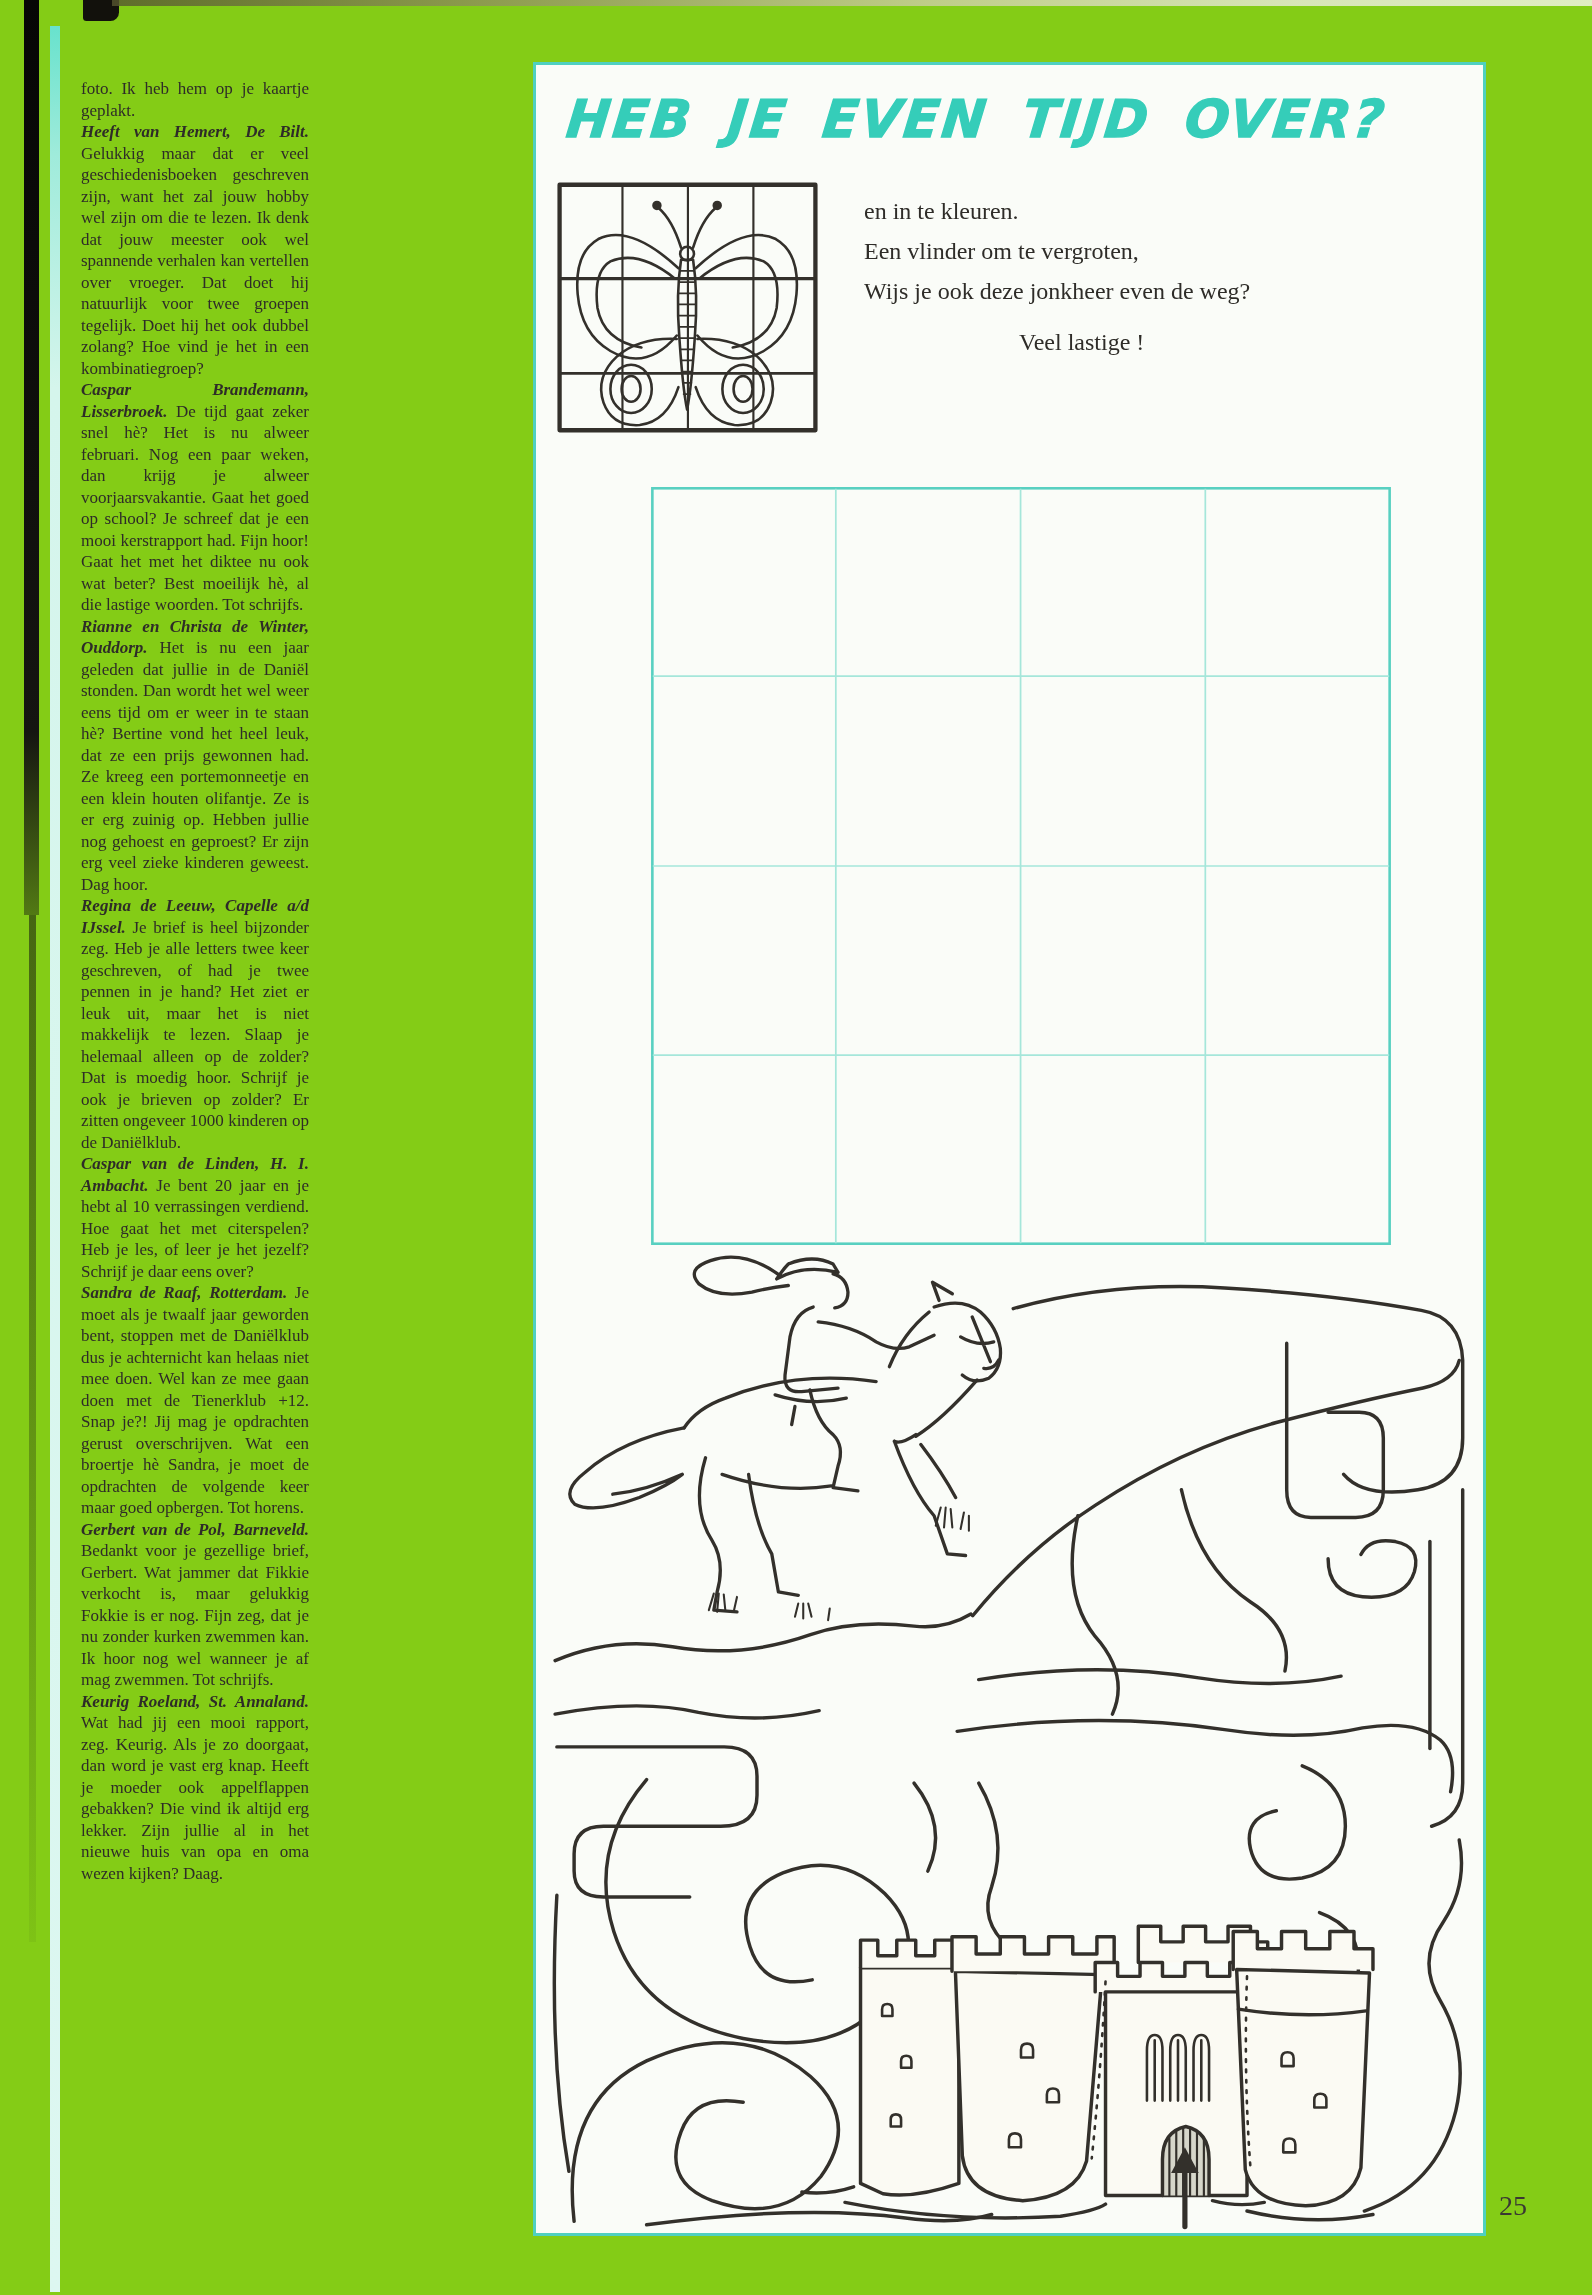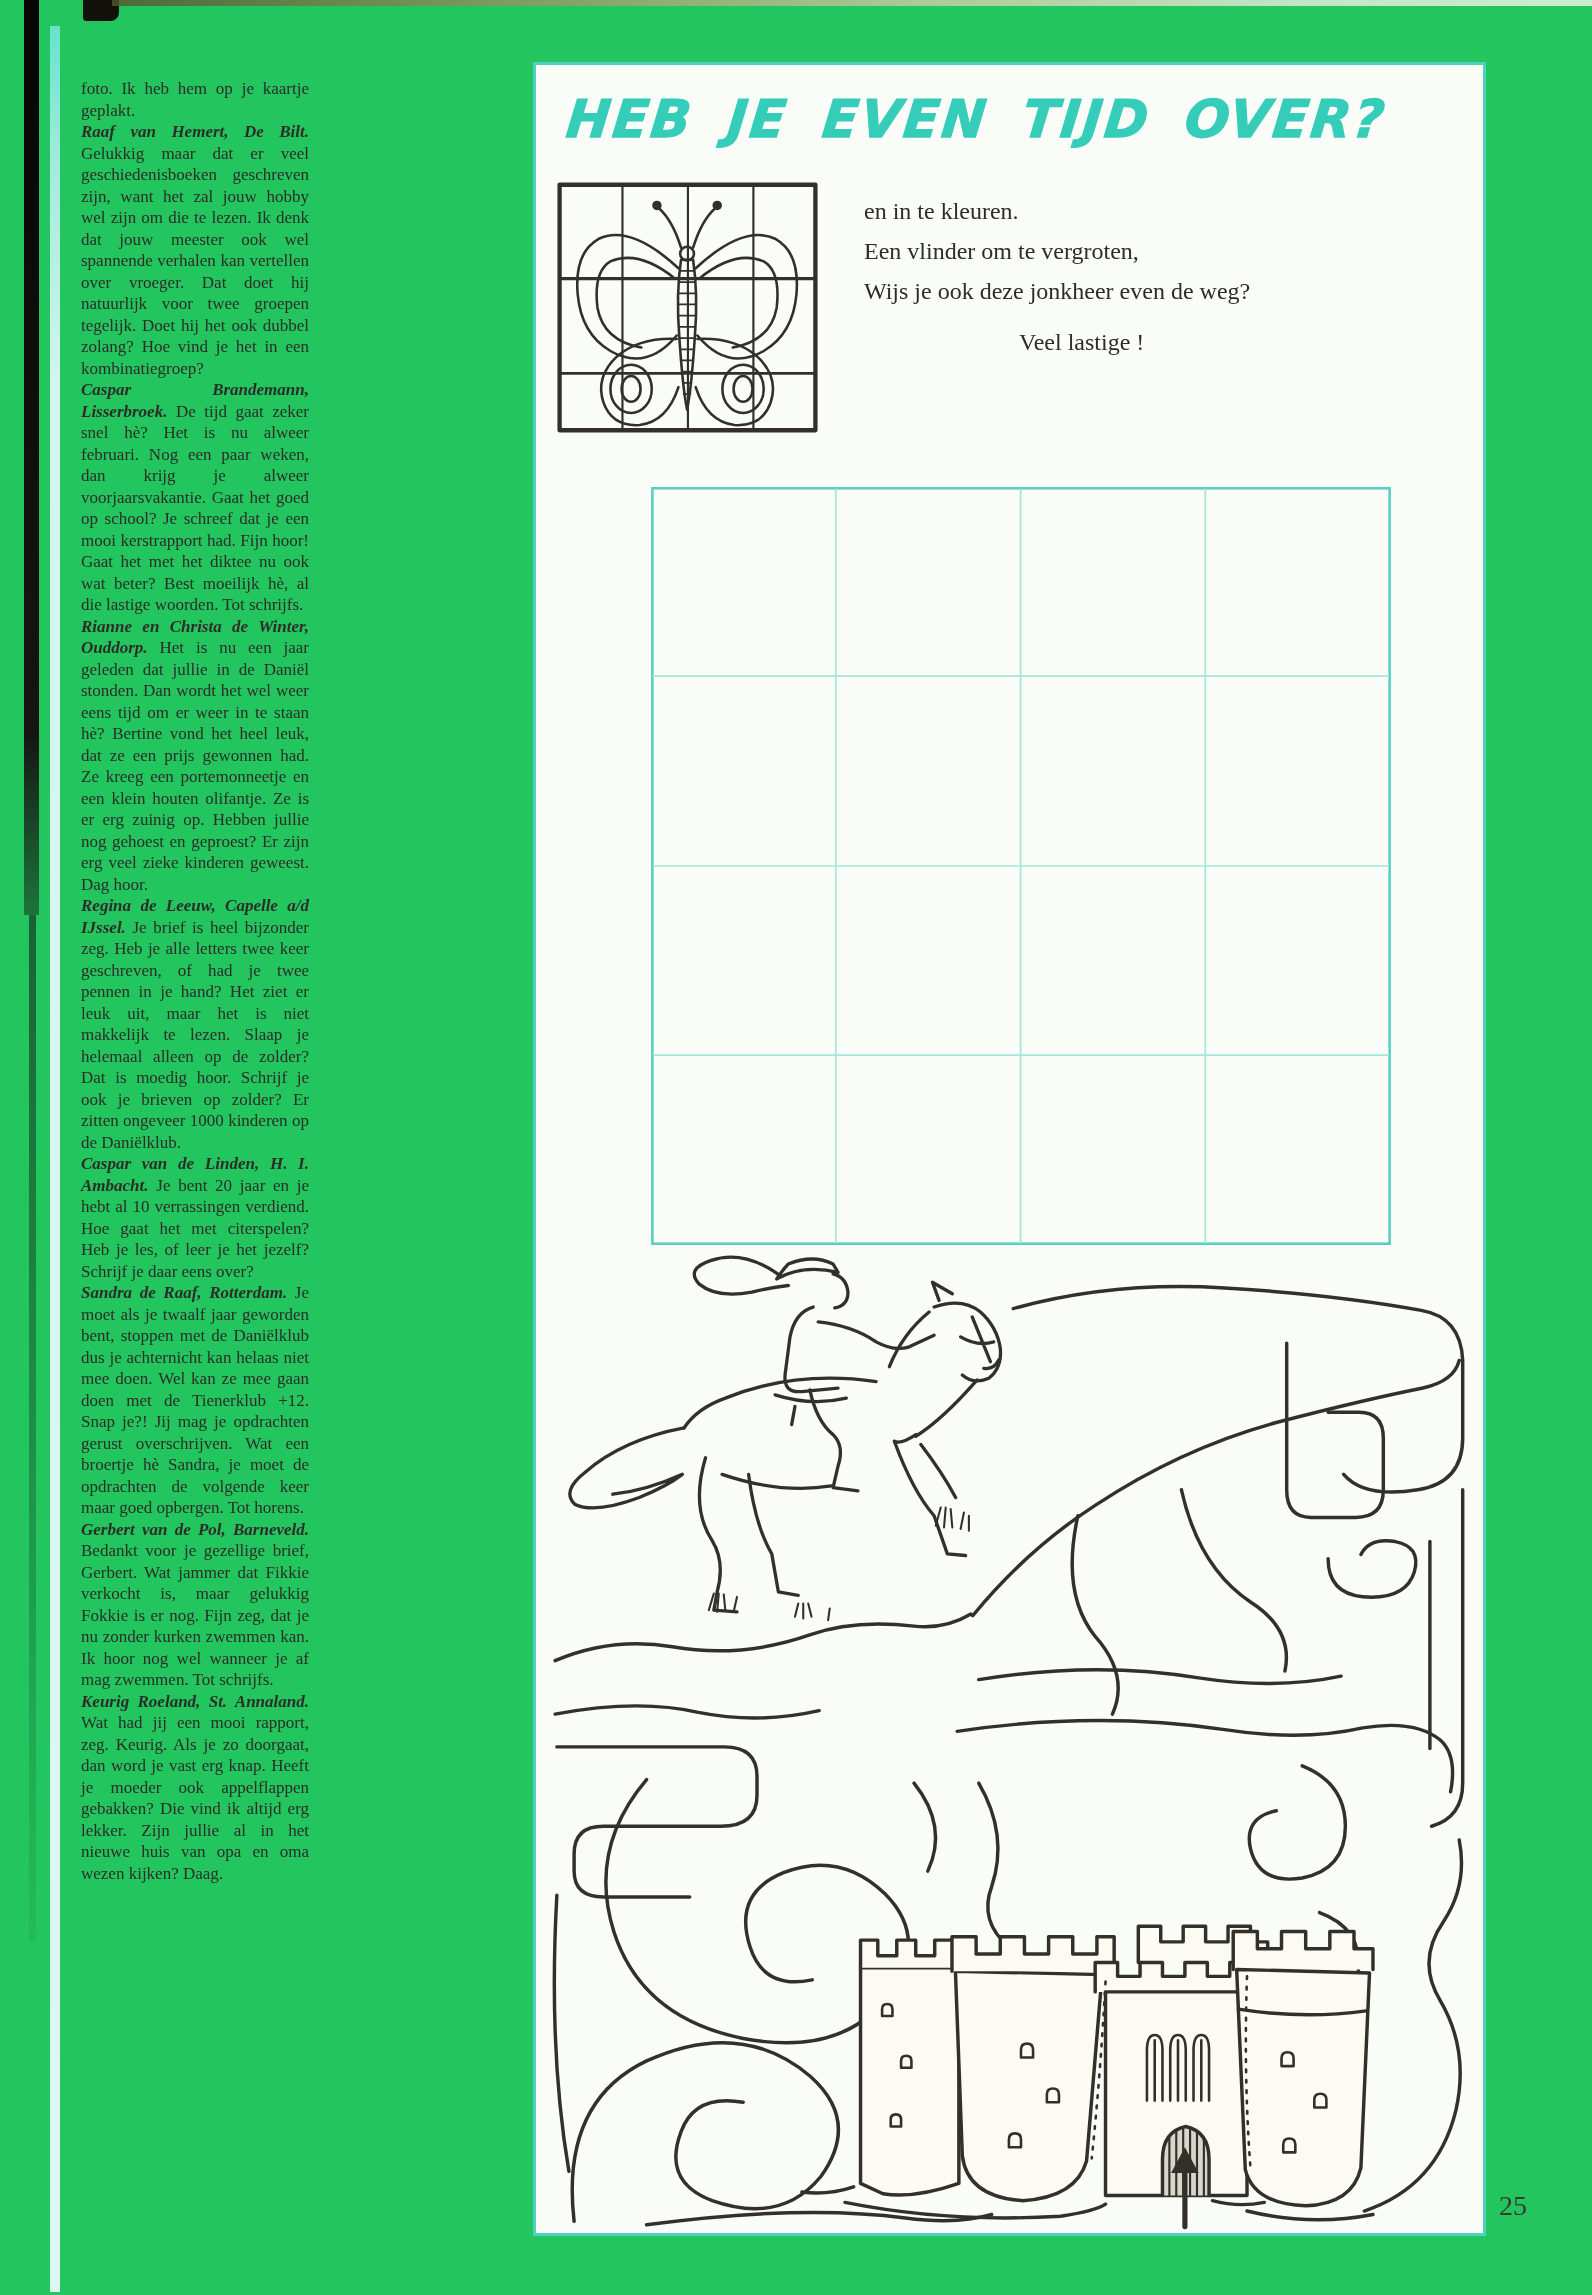--- a/index.html
+++ b/index.html
@@ -1,16 +1,16 @@
 <!DOCTYPE html>
 <html style="font-size:14px"><head>
 <meta charset="utf-8">
 <style>
   html,body{margin:0;padding:0;background:#e8e8e2;}
-  .page{position:relative;width:1592px;height:2295px;background:#22c55e;overflow:hidden;
+  .page{position:relative;width:1592px;height:2295px;background:#84cc16;overflow:hidden;
         font-family:"Liberation Serif",serif;color:#2e2c28;}
   
   .scanbar1{position:absolute;left:24px;top:0;width:14.7px;height:915px;
     background:linear-gradient(to bottom,#060605,#151511 80%,rgba(21,21,17,.45));}
   .scanbar2{position:absolute;left:28.5px;top:915px;width:7px;height:1027px;
     background:linear-gradient(to bottom,rgba(18,18,15,.55),rgba(18,18,15,.05));}
   .topblob{position:absolute;left:83px;top:0;width:36px;height:21px;background:#12110c;
     border-radius:0 0 8.6px 3.5px;}
   .topedge{position:absolute;left:112px;top:0;width:1480px;height:6px;opacity:.8;
     background:linear-gradient(to right,#55552f,#8f8f5c 25%,#cdcda5 55%,#ecece0 80%,#f6f6ee);}
@@ -41,21 +41,21 @@
 <div class="page">
 
   <div class="scanbar1"></div>
   <div class="scanbar2"></div>
   <div class="topblob"></div>
   <div class="topedge"></div>
   <div class="tealrule"></div>
 
   <div class="textcol">
     <p>foto. Ik heb hem op je kaartje geplakt.</p>
-    <p><span class="lead">Raaf van Hemert, De Bilt.</span> <span>Gelukkig maar dat er veel geschiedenisboeken geschreven zijn, want het zal jouw hobby wel zijn om die te lezen. Ik denk dat jouw meester ook wel spannende verhalen kan vertellen over vroeger. Dat doet hij natuurlijk voor twee groepen tegelijk. Doet hij het ook dubbel zolang? Hoe vind je het in een kombinatiegroep?</span></p>
+    <p><span class="lead">Heeft van Hemert, De Bilt.</span> <span>Gelukkig maar dat er veel geschiedenisboeken geschreven zijn, want het zal jouw hobby wel zijn om die te lezen. Ik denk dat jouw meester ook wel spannende verhalen kan vertellen over vroeger. Dat doet hij natuurlijk voor twee groepen tegelijk. Doet hij het ook dubbel zolang? Hoe vind je het in een kombinatiegroep?</span></p>
     <p><span class="lead">Caspar Brandemann, Lisserbroek.</span> <span>De tijd gaat zeker snel hè? Het is nu alweer februari. Nog een paar weken, dan krijg je alweer voorjaarsvakantie. Gaat het goed op school? Je schreef dat je een mooi kerstrapport had. Fijn hoor! Gaat het met het diktee nu ook wat beter? Best moeilijk hè, al die lastige woorden. Tot schrijfs.</span></p>
     <p><span class="lead">Rianne en Christa de Winter, Ouddorp.</span> <span>Het is nu een jaar geleden dat jullie in de Daniël stonden. Dan wordt het wel weer eens tijd om er weer in te staan hè? Bertine vond het heel leuk, dat ze een prijs gewonnen had. Ze kreeg een portemonneetje en een klein houten olifantje. Ze is er erg zuinig op. Hebben jullie nog gehoest en geproest? Er zijn erg veel zieke kinderen geweest. Dag hoor.</span></p>
     <p><span class="lead">Regina de Leeuw, Capelle a/d IJssel.</span> <span>Je brief is heel bijzonder zeg. Heb je alle letters twee keer geschreven, of had je twee pennen in je hand? Het ziet er leuk uit, maar het is niet makkelijk te lezen. Slaap je helemaal alleen op de zolder? Dat is moedig hoor. Schrijf je ook je brieven op zolder? Er zitten ongeveer 1000 kinderen op de Daniëlklub.</span></p>
     <p><span class="lead">Caspar van de Linden, H. I. Ambacht.</span> <span>Je bent 20 jaar en je hebt al 10 verrassingen verdiend. Hoe gaat het met citerspelen? Heb je les, of leer je het jezelf? Schrijf je daar eens over?</span></p>
     <p><span class="lead">Sandra de Raaf, Rotterdam.</span> <span>Je moet als je twaalf jaar geworden bent, stoppen met de Daniëlklub dus je achternicht kan helaas niet mee doen. Wel kan ze mee gaan doen met de Tienerklub +12. Snap je?! Jij mag je opdrachten gerust overschrijven. Wat een broertje hè Sandra, je moet de opdrachten de volgende keer maar goed opbergen. Tot horens.</span></p>
     <p><span class="lead">Gerbert van de Pol, Barneveld.</span> <span>Bedankt voor je gezellige brief, Gerbert. Wat jammer dat Fikkie verkocht is, maar gelukkig Fokkie is er nog. Fijn zeg, dat je nu zonder kurken zwemmen kan. Ik hoor nog wel wanneer je af mag zwemmen. Tot schrijfs.</span></p>
     <p><span class="lead">Keurig Roeland, St. Annaland.</span> <span>Wat had jij een mooi rapport, zeg. Keurig. Als je zo doorgaat, dan word je vast erg knap. Heeft je moeder ook appelflappen gebakken? Die vind ik altijd erg lekker. Zijn jullie al in het nieuwe huis van opa en oma wezen kijken? Daag.</span></p>
   </div>
 
   <div class="box">

